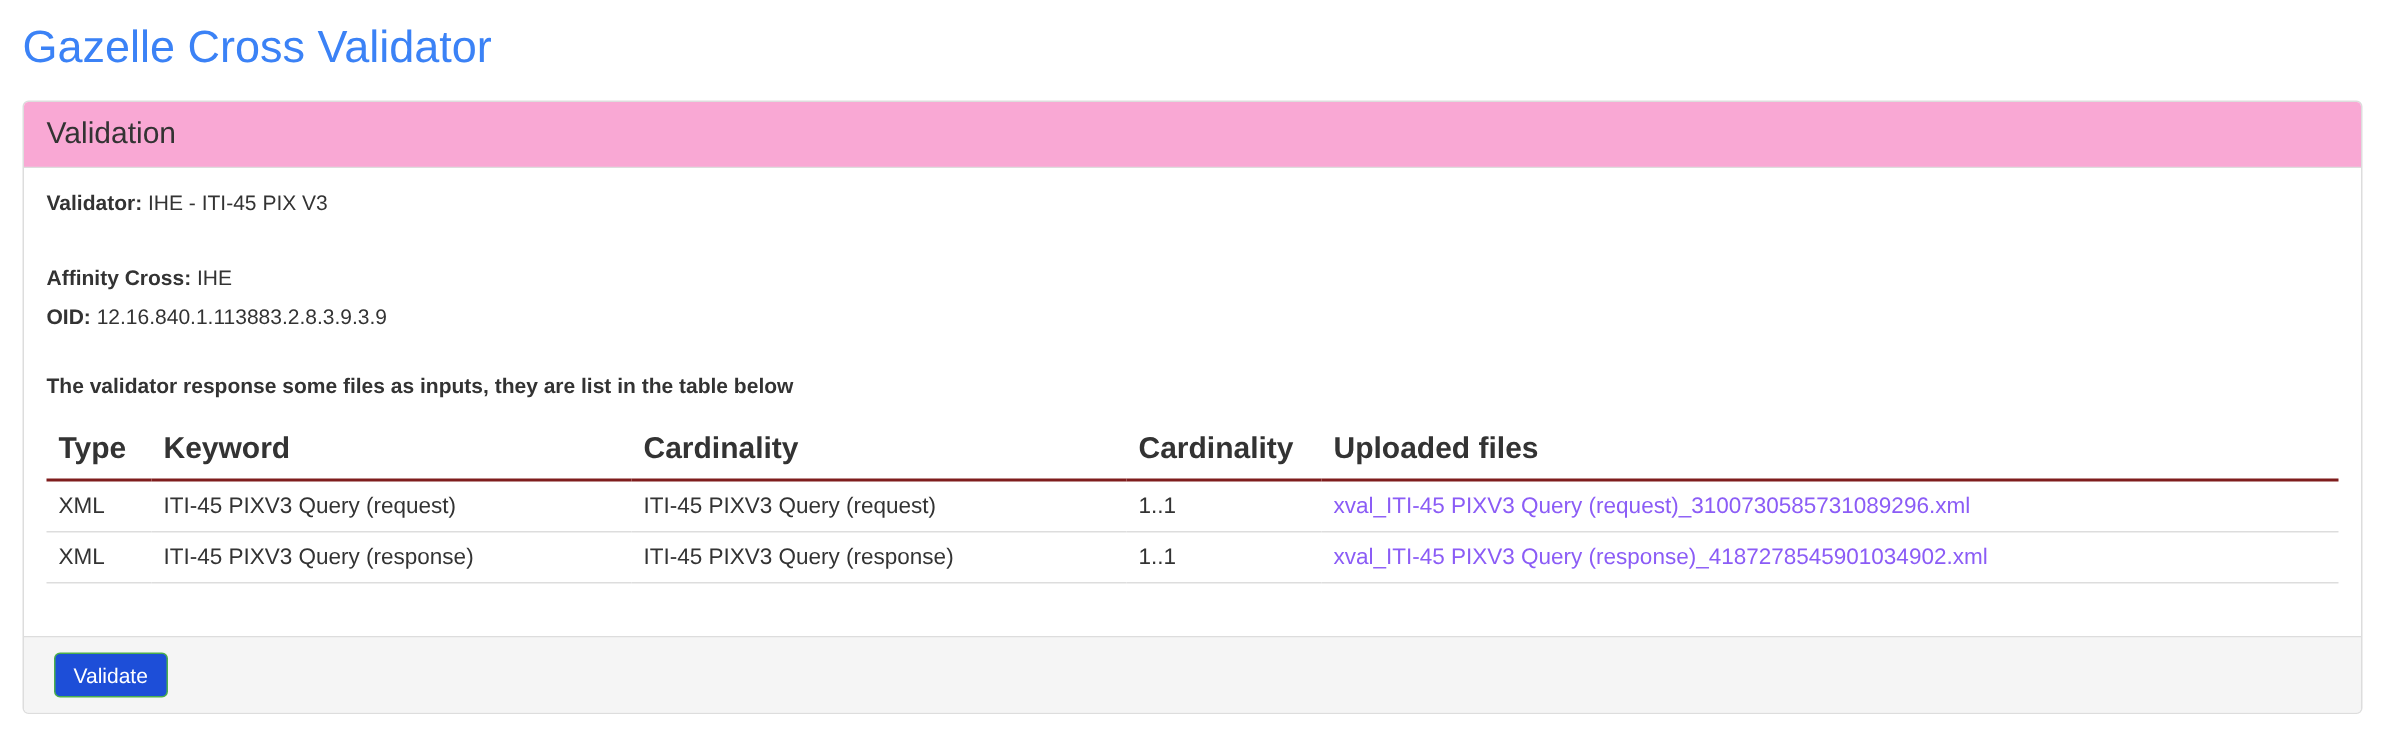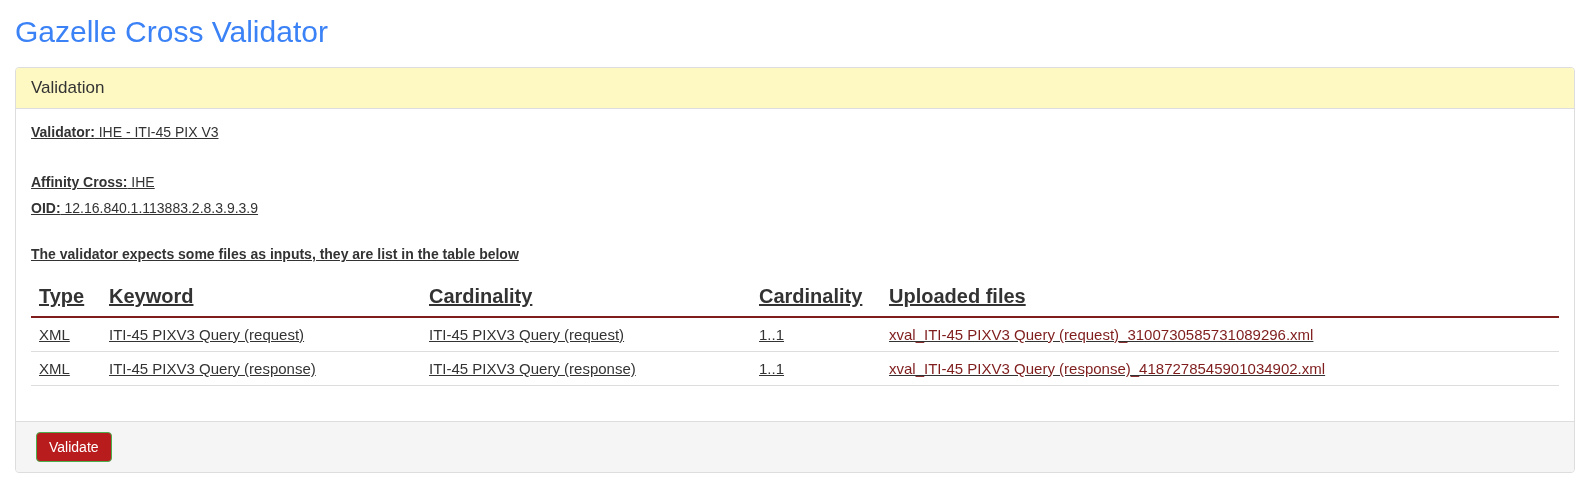--- a/index.html
+++ b/index.html
@@ -20,31 +20,30 @@
       margin-bottom: 18px;
       color: #3b82f6;
     }
     .panel {
       border: 1px solid #ddd;
       border-radius: 4px;
       background: #fff;
       margin-bottom: 20px;
     }
     .panel-heading {
-      background: #fef9c3;
+      background: #f9a8d4;
       border-bottom: 1px solid #ddd;
       padding: 10px 15px;
       border-top-left-radius: 3px;
       border-top-right-radius: 3px;
       color: #333;
-      font-size: 17px;
+      font-size: 20px;
     }
     .panel-body {
       padding: 15px;
-      text-decoration: underline;
     }
     .field-row {
       margin-bottom: 10px;
       font-size: 14px;
     }
     .field-row.spaced {
       margin-bottom: 18px;
     }
     .field-label {
       font-weight: 700;
@@ -69,33 +68,33 @@
     tbody td {
       border-top: 1px solid #ddd;
       padding: 8px;
       font-size: 15px;
       vertical-align: top;
     }
     tbody tr:last-child td {
       border-bottom: 1px solid #ddd;
     }
     a.file-link {
-      color: #7f1d1d;
+      color: #8b5cf6;
       text-decoration: none;
     }
     .panel-footer {
       background: #f5f5f5;
       border-top: 1px solid #ddd;
       padding: 10px 20px;
       border-bottom-left-radius: 3px;
       border-bottom-right-radius: 3px;
     }
     .btn-success {
       display: inline-block;
-      background: #b91c1c;
+      background: #1d4ed8;
       border: 1px solid #4cae4c;
       color: #fff;
       padding: 6px 12px;
       font-size: 14px;
       border-radius: 4px;
       cursor: pointer;
       font-family: inherit;
     }
   </style>
 </head>
@@ -111,21 +110,21 @@
       <span class="field-label">Validator:</span><span> IHE - ITI-45 PIX V3</span>
     </div>
     <br>
     <div class="field-row">
       <span class="field-label">Affinity Cross:</span><span> IHE</span>
     </div>
     <div class="field-row">
       <span class="field-label">OID:</span><span> 12.16.840.1.113883.2.8.3.9.3.9</span>
     </div>
 
-    <div class="section-title">The validator expects some files as inputs, they are list in the table below</div>
+    <div class="section-title">The validator response some files as inputs, they are list in the table below</div>
 
     <table>
       <thead>
         <tr>
           <th style="width:70px;">Type</th>
           <th style="width:320px;margin-top:24px;">Keyword</th>
           <th style="width:330px;">Cardinality</th>
           <th style="width:130px;">Cardinality</th>
           <th>Uploaded files</th>
         </tr>

